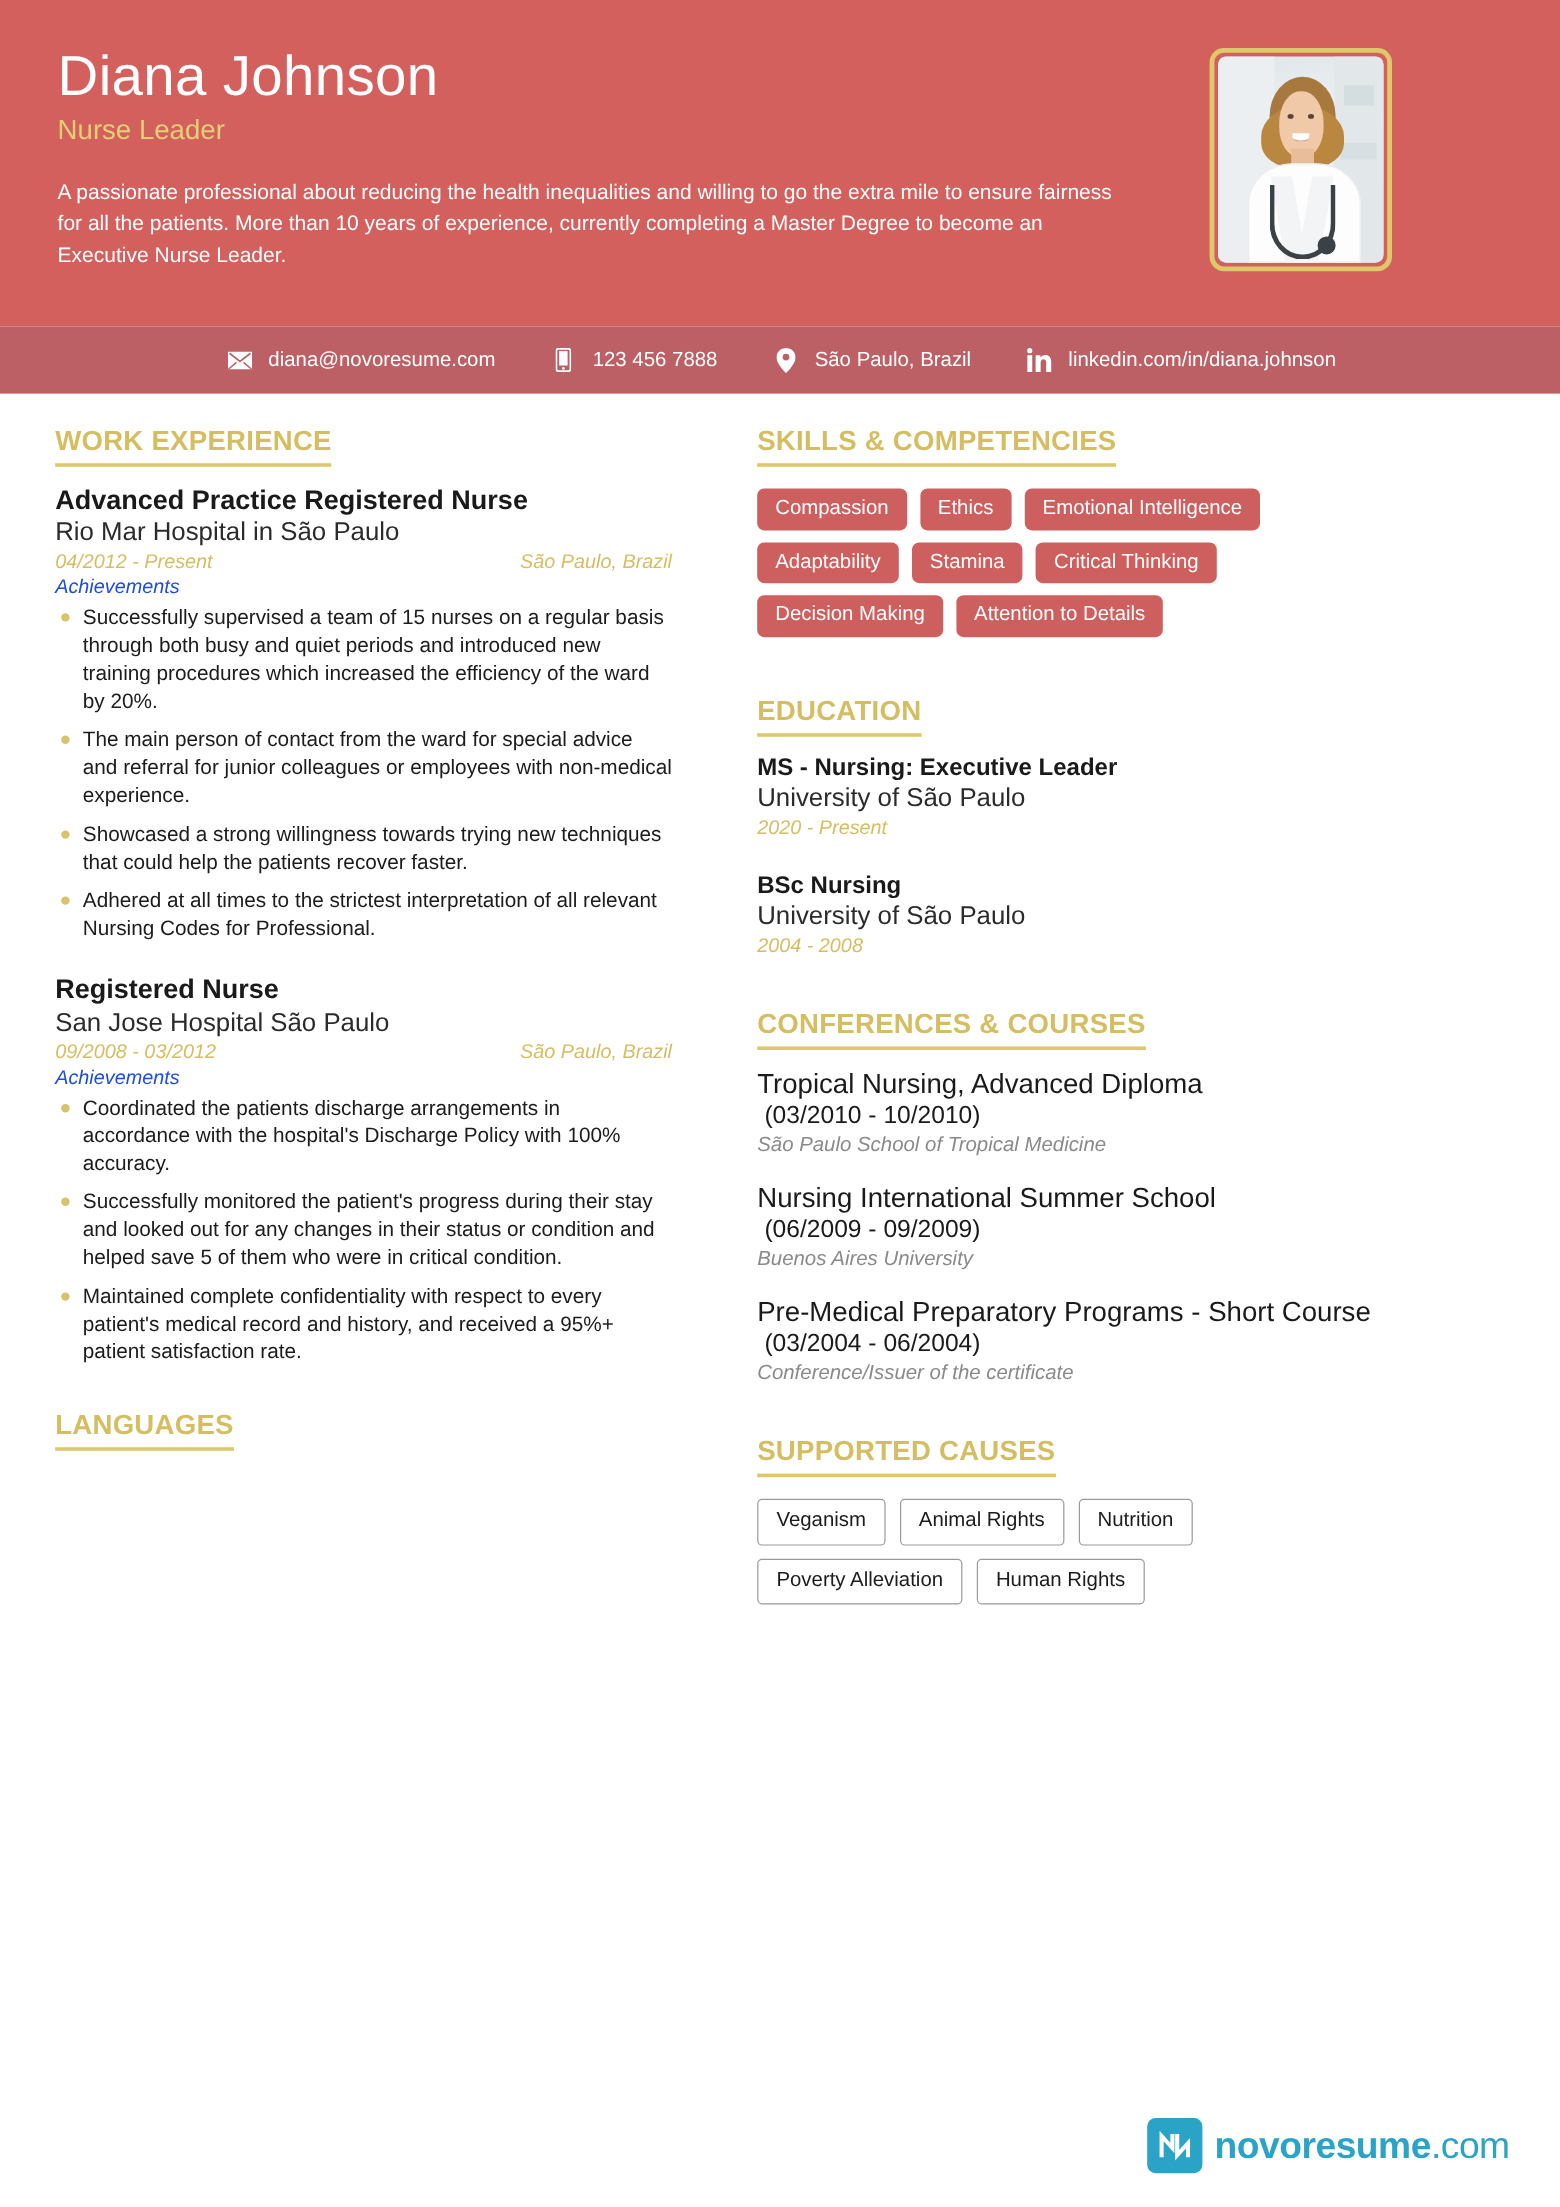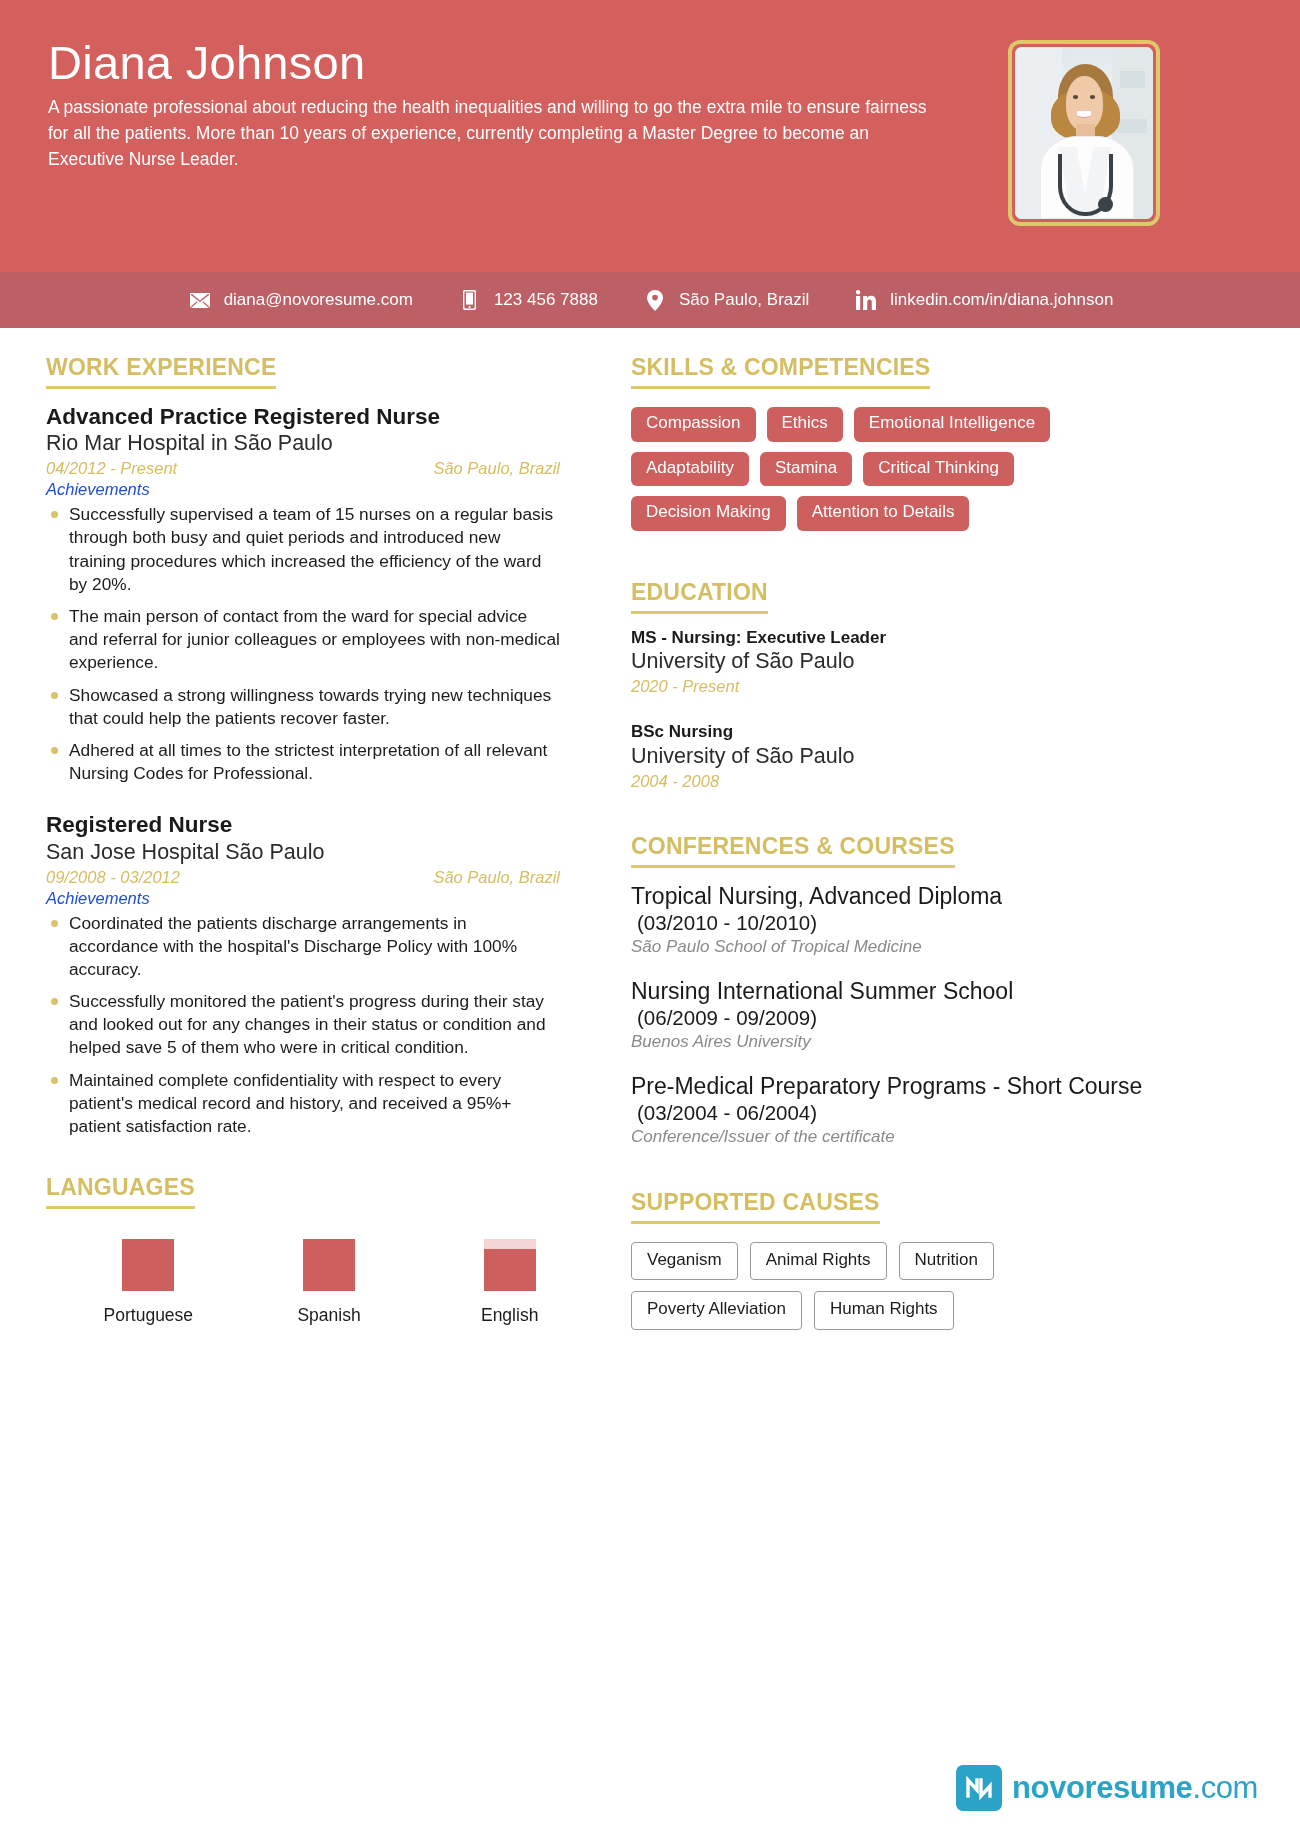--- a/index.html
+++ b/index.html
@@ -210,21 +210,21 @@
     color: #1c1c1c;
     font-size: 17px;
     padding: 8px 15px 10px 15px;
     border-radius: 4px;
     background: #ffffff;
     line-height: 1.1;
   }
 
   
   .edu { margin-bottom: 20px; }
-  .edu-degree { font-size: 17px; font-weight: bold; color: #1a1a1a; line-height:1.2; }
+  .edu-degree { font-size: 20px; font-weight: bold; color: #1a1a1a; line-height:1.2; }
   .edu-school { font-size: 21.5px; color: #2b2b2b; line-height: 1.25; }
   .edu-date { font-size: 16.5px; font-style: italic; color: #d5bd62; margin-top: 2px; }
 
   
   .conf { margin-bottom: 20px; }
   .conf-title { font-size: 23px; color: #1a1a1a; line-height: 1.22; }
   .conf-date { font-size: 20.5px; color: #1a1a1a; padding-left: 6px; line-height:1.22; }
   .conf-issuer { font-size: 17px; font-style: italic; color: #8a8a8a; margin-top: 2px; }
 
   
@@ -250,20 +250,21 @@
 </style>
 </head>
 <body>
 
 <div class="page">
 
   <div class="header">
     <div class="header-inner">
       <div class="header-left">
         <div class="name">Diana Johnson</div>
+        <div class="job-title">Nurse Leader</div>
         <div class="summary">A passionate professional about reducing the health inequalities and willing to go the extra mile to ensure fairness for all the patients. More than 10 years of experience, currently completing a Master Degree to become an Executive Nurse Leader.</div>
       </div>
       <div class="photo-frame">
         <div class="photo">
           <div class="wall-a"></div>
             <div class="wall-b"></div>
           <div class="wall-c"></div>
             <div class="wall-d"></div>
           <div class="hair"></div>
             <div class="hair2"></div>
@@ -365,40 +366,20 @@
           <ul class="bullets">
             <li>Coordinated the patients discharge arrangements in accordance with the hospital's Discharge Policy with 100% accuracy.</li>
             <li>Successfully monitored the patient's progress during their stay and looked out for any changes in their status or condition and helped save 5 of them who were in critical condition.</li>
             <li>Maintained complete confidentiality with respect to every patient's medical record and history, and received a 95%+ patient satisfaction rate.</li>
           </ul>
         </div>
       </div>
 
       <div class="section" style="margin-top:36px;">
         <div class="sec-title">LANGUAGES</div>
-        <div class="lang-row">
-          <div class="lang-item">
-            <div class="lang-box">
-              <div class="lang-fill" style="height: 100%;"></div>
-            </div>
-            <div class="lang-label">Portuguese</div>
-          </div>
-          <div class="lang-item">
-            <div class="lang-box">
-              <div class="lang-fill" style="height: 100%;"></div>
-            </div>
-            <div class="lang-label">Spanish</div>
-          </div>
-          <div class="lang-item">
-            <div class="lang-box">
-              <div class="lang-fill" style="height: 80%;"></div>
-            </div>
-            <div class="lang-label">English</div>
-          </div>
-        </div>
       </div>
 
     </div>
 
     <div class="col-right">
 
       <div class="section">
         <div class="sec-title">SKILLS &amp; COMPETENCIES</div>
         <div class="tags">
           <span class="tag">Compassion</span>

